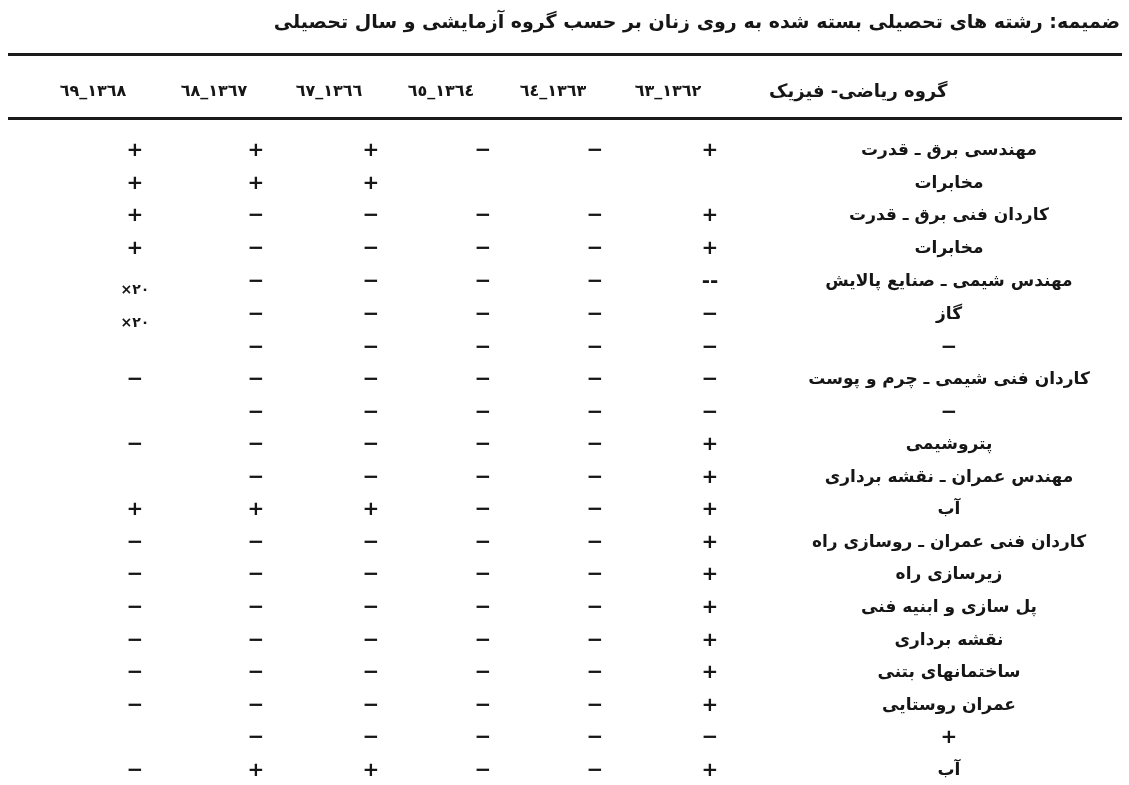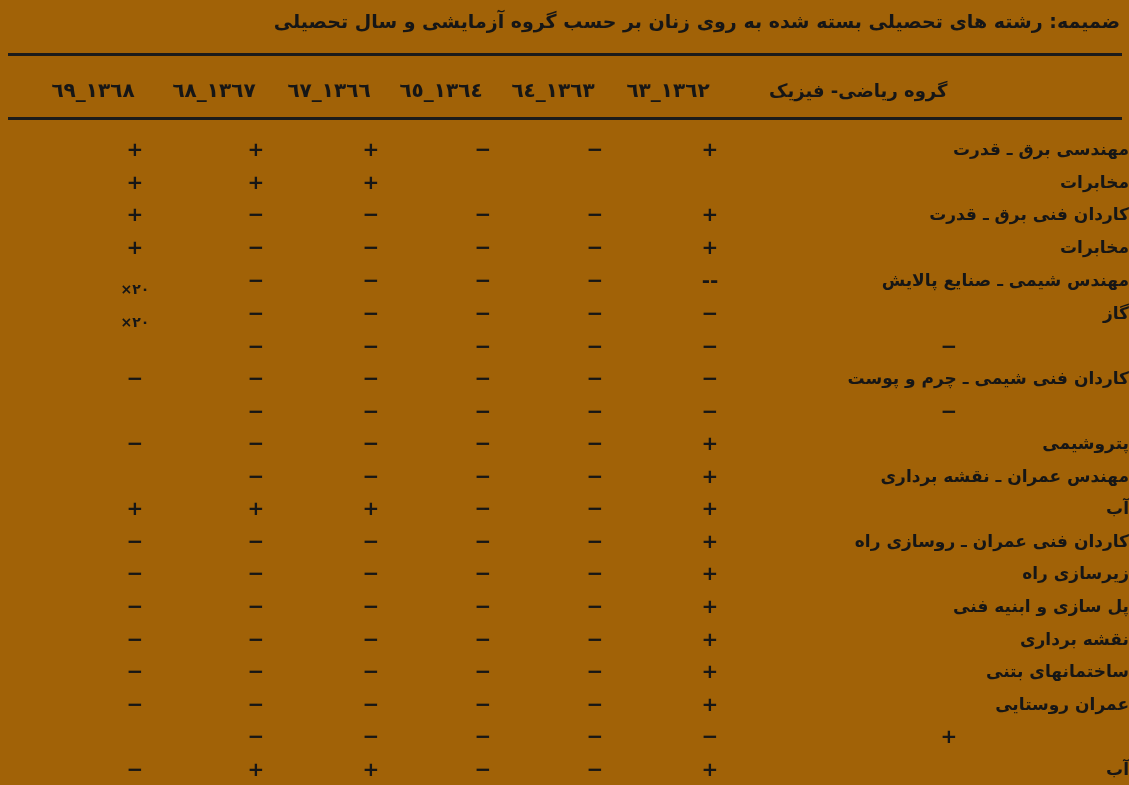--- a/index.html
+++ b/index.html
@@ -1,20 +1,20 @@
 <!DOCTYPE html>
 <html lang="fa"><head>
 <meta charset="utf-8">
 <style>
   html,body{margin:0;padding:0;background:#e8e8e8;}
   .page{
     position:relative;
     width:1129px;height:785px;
     margin:0 auto;
-    background:#a16207;
+    background:#ffffff;
     color:#161616;
     font-family:"DejaVu Sans", sans-serif;
     overflow:hidden;
   }
   .doc-title{
     position:absolute;
     top:10px;right:9px;left:140px;
     direction:rtl;
     text-align:right;
     font-size:19px;
@@ -39,33 +39,34 @@
   }
   .group-header{
     direction:rtl;
     text-align:left;
     font-size:18px;
     font-weight:bold;
   }
   .year-head{
     direction:ltr;
     text-align:center;
-    font-size:20px;
+    font-size:16px;
     font-weight:bold;
     letter-spacing:1.5px;
     transform:translateX(-42px);
     white-space:nowrap;
   }
   .table-body{
     position:absolute;top:133px;left:0;right:0;bottom:0;
     display:flex;flex-direction:column;
   }
   .body-row{flex:1;}
   .field-label{
     direction:rtl;
+    text-align:center;
     font-size:17px;
     font-weight:bold;
     white-space:nowrap;
   }
   .mark{
     direction:ltr;
     text-align:center;
     font-size:20px;
     font-weight:bold;
     line-height:1;

